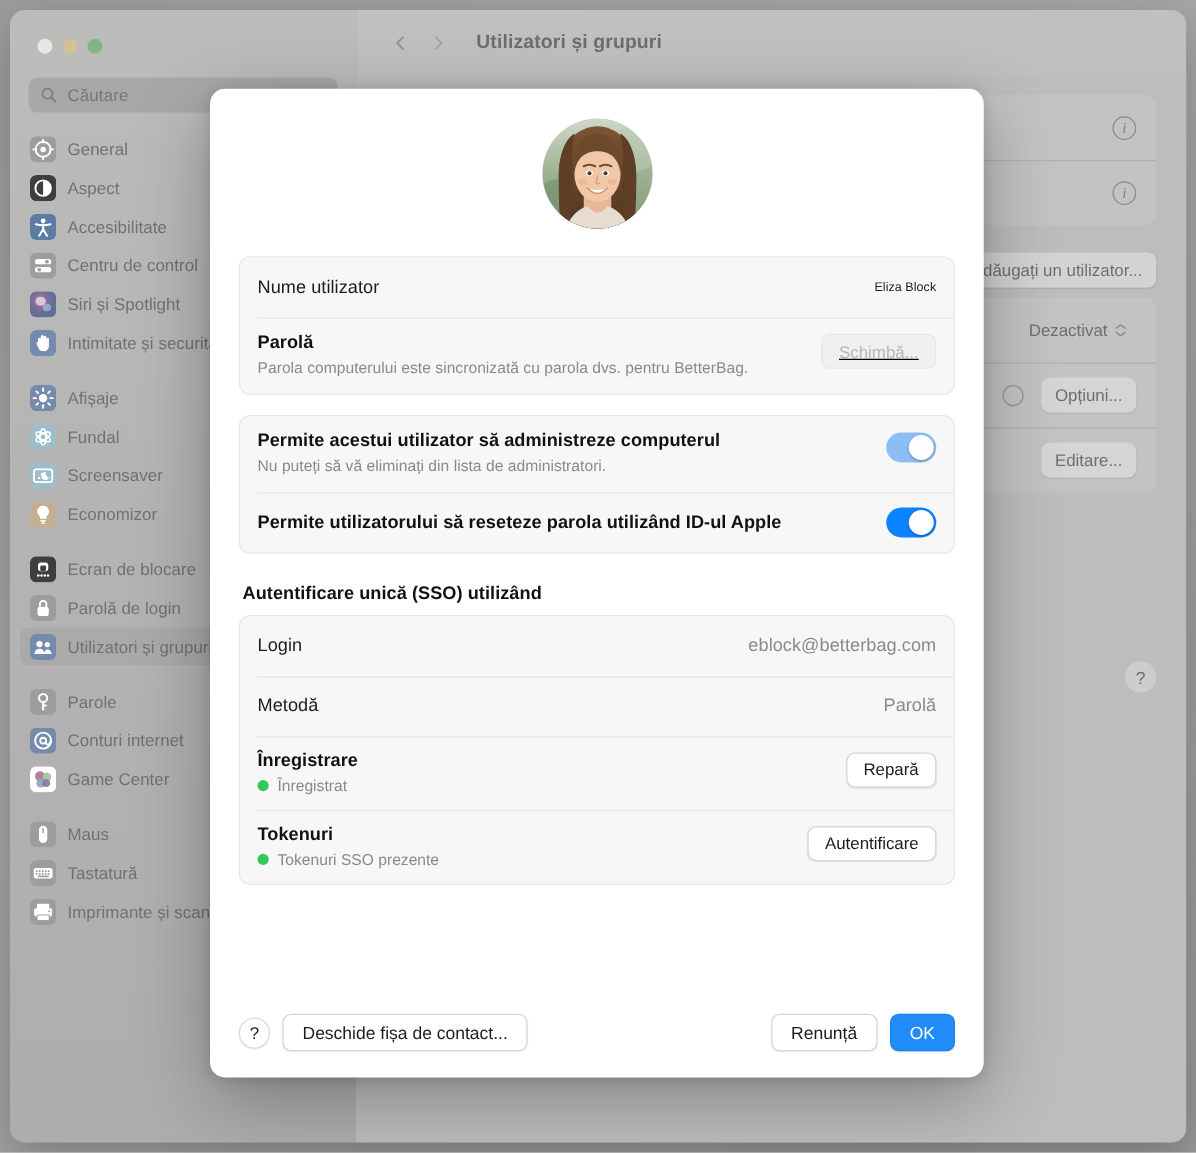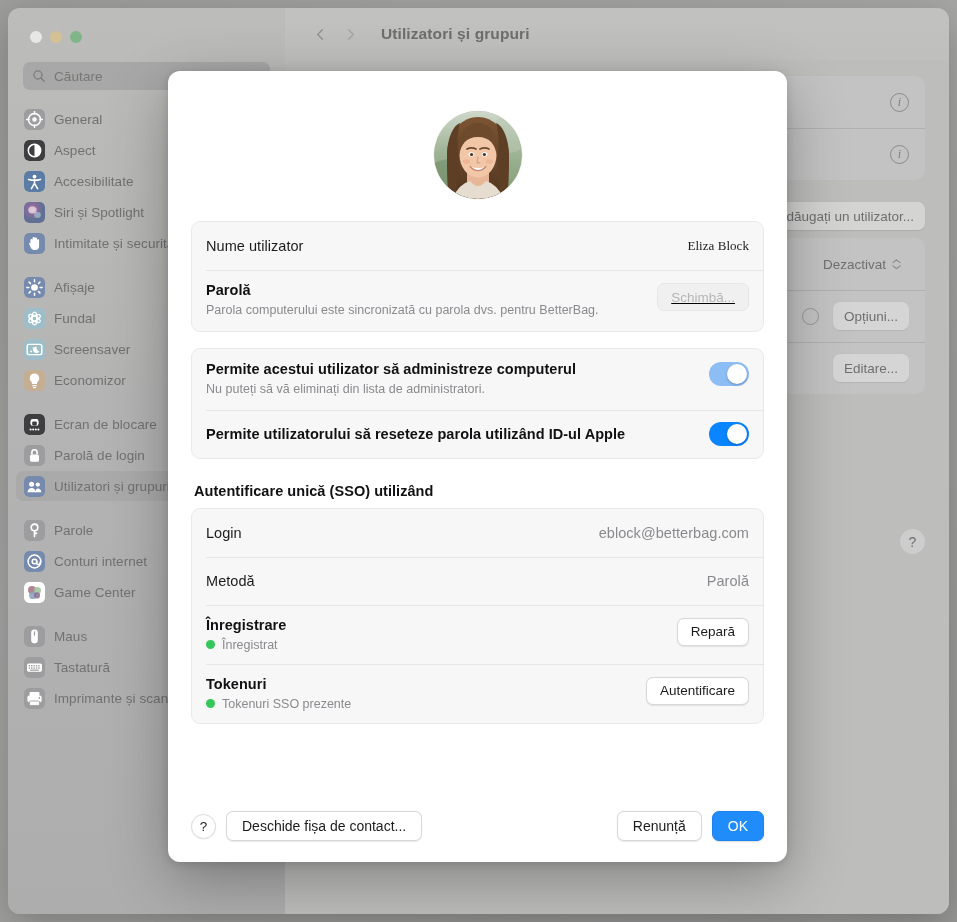--- a/index.html
+++ b/index.html
@@ -245,21 +245,21 @@
     background: #ffffff;
     border-radius: 12px;
     box-shadow: 0 18px 60px rgba(0,0,0,0.30), 0 2px 10px rgba(0,0,0,0.14);
     overflow: hidden;
     display: flex;
     flex-direction: column;
   }
 
   #sheet-scroll {
     flex: 1;
-    padding: 16px 23px;
+    padding: 0 23px;
     overflow: hidden;
   }
 
   
   #avatar-area {
     display: flex;
     justify-content: center;
     padding: 24px 0 22px 0;
   }
   #avatar {
@@ -302,24 +302,23 @@
     color: #1c1c1e;
     letter-spacing: 0.05px;
   }
   .lbl-bold {
     font-size: 14.5px;
     font-weight: 700;
     color: #111113;
     letter-spacing: 0.05px;
   }
   .val {
-    font-size: 13px;
+    font-size: 10px;
     color: #1c1c1e;
     letter-spacing: 0.05px;
-    font-family: Liberation Serif, serif;
   }
   .val-grey {
     font-size: 14.5px;
     color: #8a8a8e;
     letter-spacing: 0.05px;
   }
   .sub {
     font-size: 12.5px;
     color: #8a8a8e;
     line-height: 1.35;
@@ -483,20 +482,32 @@
         <div class="side-item">
           <span class="app-icon">
             <svg width="21" height="21" viewBox="0 0 21 21">
               <rect width="21" height="21" rx="5" fill="#1a84ff"></rect>
               <circle cx="10.5" cy="5.6" r="1.9" fill="#fff"></circle>
               <path d="M4.6 8.4 Q10.5 10.1 16.4 8.4" stroke="#fff" stroke-width="1.6" fill="none" stroke-linecap="round"></path>
               <path d="M10.5 8.6 L10.5 12.4 M10.5 12.4 L7.4 17.6 M10.5 12.4 L13.6 17.6" stroke="#fff" stroke-width="1.6" fill="none" stroke-linecap="round"></path>
             </svg>
           </span>
           <span class="side-label">Accesibilitate</span>
+        </div>
+        <div class="side-item">
+          <span class="app-icon">
+            <svg width="21" height="21" viewBox="0 0 21 21">
+              <rect width="21" height="21" rx="5" fill="#9a9a9f"></rect>
+              <rect x="4" y="5.2" width="13" height="4.2" rx="2.1" fill="#fff"></rect>
+              <circle cx="13.6" cy="7.3" r="1.5" fill="#9a9a9f"></circle>
+              <rect x="4" y="11.6" width="13" height="4.2" rx="2.1" fill="#fff"></rect>
+              <circle cx="7.4" cy="13.7" r="1.5" fill="#9a9a9f"></circle>
+            </svg>
+          </span>
+          <span class="side-label">Centru de control</span>
         </div>
         <div class="side-item">
           <span class="app-icon">
             <svg width="21" height="21" viewBox="0 0 21 21">
               <defs>
                 <radialGradient id="sg" cx="40%" cy="35%">
                   <stop offset="0%" stop-color="#ff7ad9"></stop>
                   <stop offset="45%" stop-color="#b455e8"></stop>
                   <stop offset="100%" stop-color="#3f6fe0"></stop>
                 </radialGradient>

